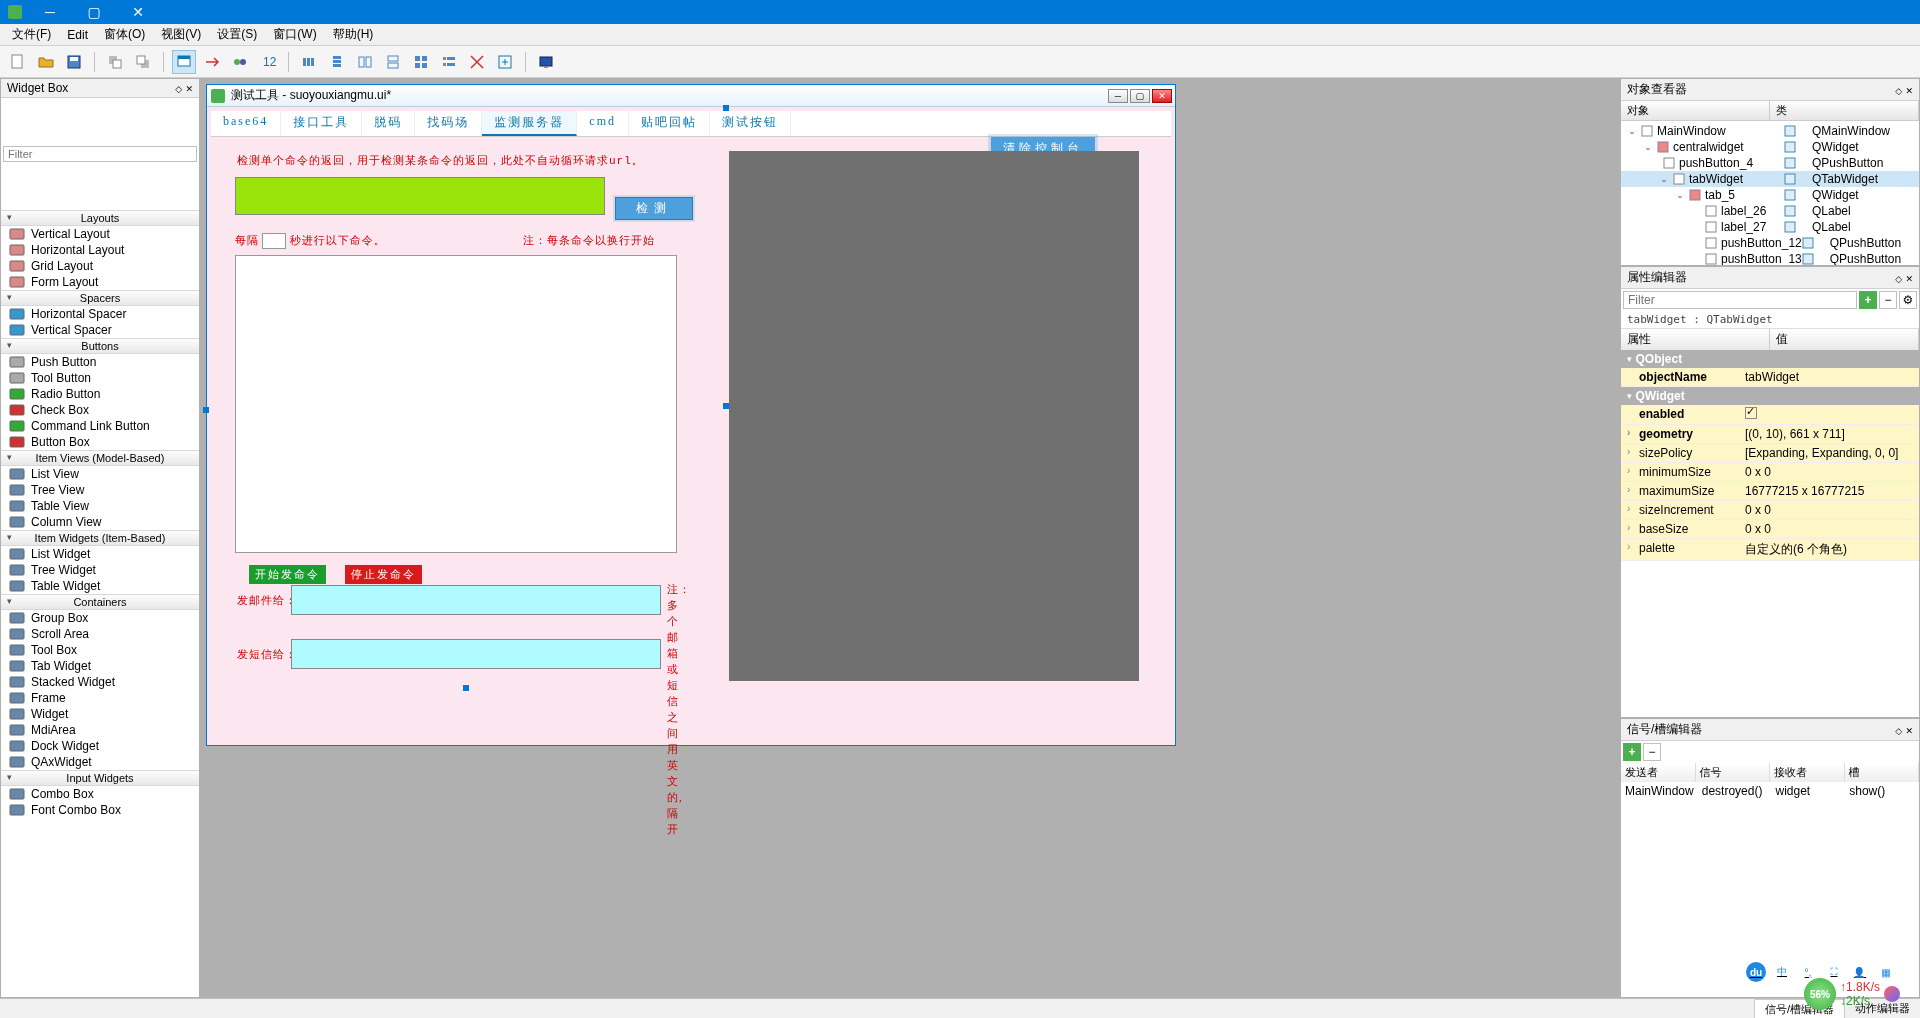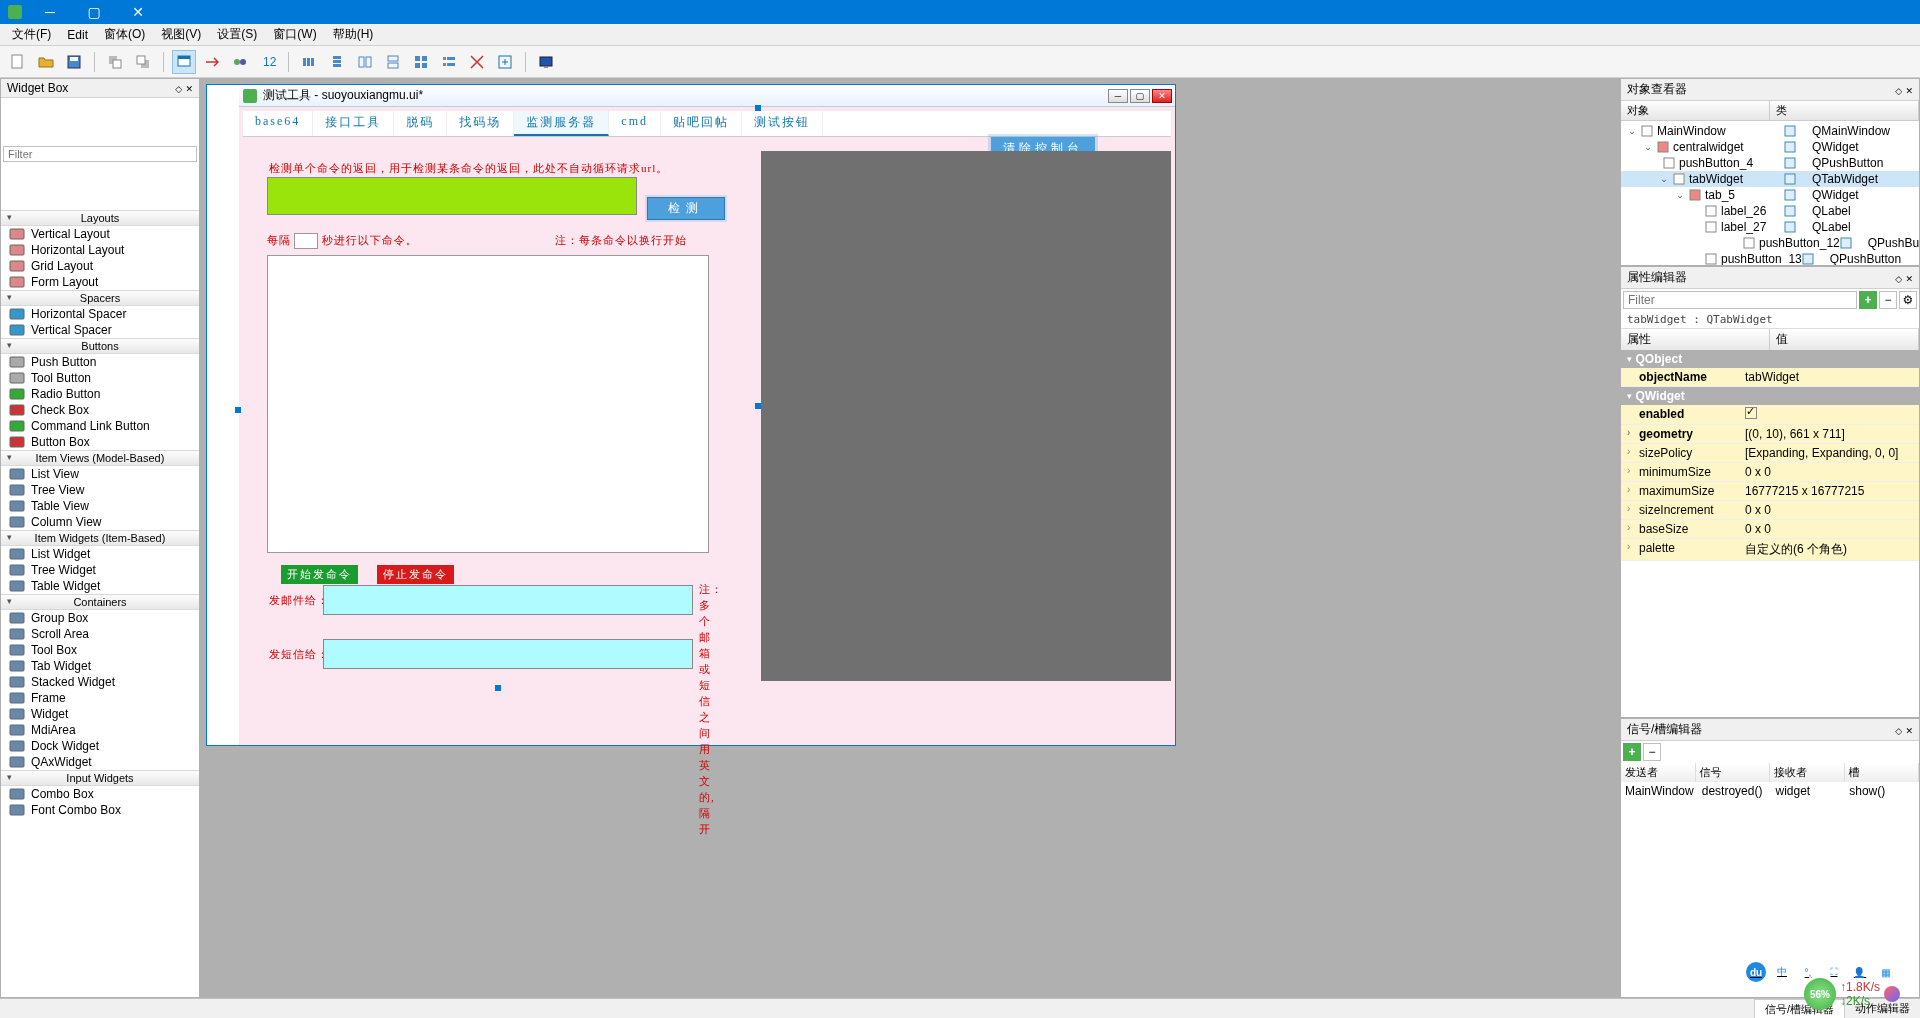--- a/index.html
+++ b/index.html
@@ -32,21 +32,21 @@
 .filterbox { padding: 2px; }
 .filterbox input { width: 100%; border: 1px solid #c0c0c0; padding: 1px 4px; font-size: 11px; color: #888; }
 .wb-scroll { flex: 1; overflow-y: auto; }
 .wb-group { background: linear-gradient(#fdfdfd,#e8e8e8); text-align: center; padding: 1px 0; border-top: 1px solid #d8d8d8; border-bottom: 1px solid #d8d8d8; font-size: 11px; position: relative; }
 .wb-group::before { content: "▾"; position: absolute; left: 6px; font-size: 9px; color: #555; }
 .wb-item { display: flex; align-items: center; padding: 1px 6px 1px 8px; gap: 6px; }
 .wicon { width: 16px; height: 14px; flex-shrink: 0; display: inline-block; }
 
 
 .canvas { flex: 1; background: #b0b0b0; padding: 6px; overflow: auto; position: relative; }
-.subwin { background: #fff; border: 1px solid #0078d7; width: 970px; padding-left: 32px; }
+.subwin { background: #fff; border: 1px solid #0078d7; width: 970px; }
 .sub-title { background: linear-gradient(#fff,#e8f2fb); height: 22px; display: flex; align-items: center; padding: 0 4px; gap: 6px; border-bottom: 1px solid #bcd; position: relative; }
 .sub-title .icon { width: 14px; height: 14px; background: #4caf50; border-radius: 2px; }
 .sub-title .sbtns { position: absolute; right: 3px; display: flex; gap: 2px; }
 .sbtn { width: 20px; height: 14px; border: 1px solid #888; background: linear-gradient(#fff,#ddd); font-size: 9px; display: flex; align-items: center; justify-content: center; }
 .sbtn.cl { background: linear-gradient(#f88,#d22); color: #fff; border-color: #a00; }
 .designarea { background: #fce6f0; background-image: radial-gradient(circle, #b09 0.5px, transparent 0.5px); background-size: 8px 8px; padding: 4px; height: 638px; position: relative; }
 .tabstrip { background: #fff; display: flex; border-bottom: 1px solid #ccc; }
 .tabstrip .tab { padding: 3px 12px; color: #17a; font-family: "SimSun", serif; font-size: 12px; letter-spacing: 2px; border-right: 1px solid #eee; }
 .tabstrip .tab.active { border-bottom: 2px solid #17a; background: #f0f8ff; }
 .clearbtn { position: absolute; right: 80px; top: 30px; background: #4da0db; color: #fff; padding: 3px 12px; font-family: "SimSun"; letter-spacing: 4px; box-shadow: 0 0 0 3px rgba(77,160,219,0.25); }
@@ -466,21 +466,21 @@
             <div class="tab">接口工具</div>
             <div class="tab">脱码</div>
             <div class="tab">找码场</div>
             <div class="tab active">监测服务器</div>
             <div class="tab">cmd</div>
             <div class="tab">贴吧回帖</div>
             <div class="tab">测试按钮</div>
           </div>
         <div class="clearbtn">清除控制台</div>
 
-        <div style="position:absolute; left:30px; top:54px;" class="redtext">检测单个命令的返回，用于检测某条命令的返回，此处不自动循环请求url。</div>
+        <div style="position:absolute; left:30px; top:46px;font-family:Liberation Mono, monospace;" class="redtext">检测单个命令的返回，用于检测某条命令的返回，此处不自动循环请求url。</div>
         <div style="position:absolute; left:28px; top:70px;" class="green-input"></div>
         <div style="position:absolute; left:408px; top:90px;" class="det-btn">检测</div>
 
         <div style="position:absolute; left:28px; top:126px;">
           <span class="redtext">每隔</span>
           <span class="small-box"></span>
           <span class="redtext">秒进行以下命令。</span>
         </div>
         <div style="position:absolute; left:316px; top:126px;" class="redtext">注：每条命令以换行开始</div>
 
@@ -618,21 +618,21 @@
               <span>label_27</span>
             </div>
             <div class="cls">
               <span class="oic"><svg width="12" height="12" viewBox="0 0 12 12">
                   <rect x="1" y="1" width="10" height="10" fill="#def" stroke="#48a"></rect>
                 </svg></span>
               <span>QLabel</span>
             </div>
           </div>
           <div class="tree-row">
-            <div class="lbl" style="padding-left: 108px;">
+            <div class="lbl" style="padding-left: 70px;">
               <span class="tg"></span>
               <span class="oic"><svg width="12" height="12" viewBox="0 0 12 12">
                   <rect x="1" y="1" width="10" height="10" fill="#fff" stroke="#888"></rect>
                 </svg></span>
               <span>pushButton_12</span>
             </div>
             <div class="cls">
               <span class="oic"><svg width="12" height="12" viewBox="0 0 12 12">
                   <rect x="1" y="1" width="10" height="10" fill="#def" stroke="#48a"></rect>
                 </svg></span>

